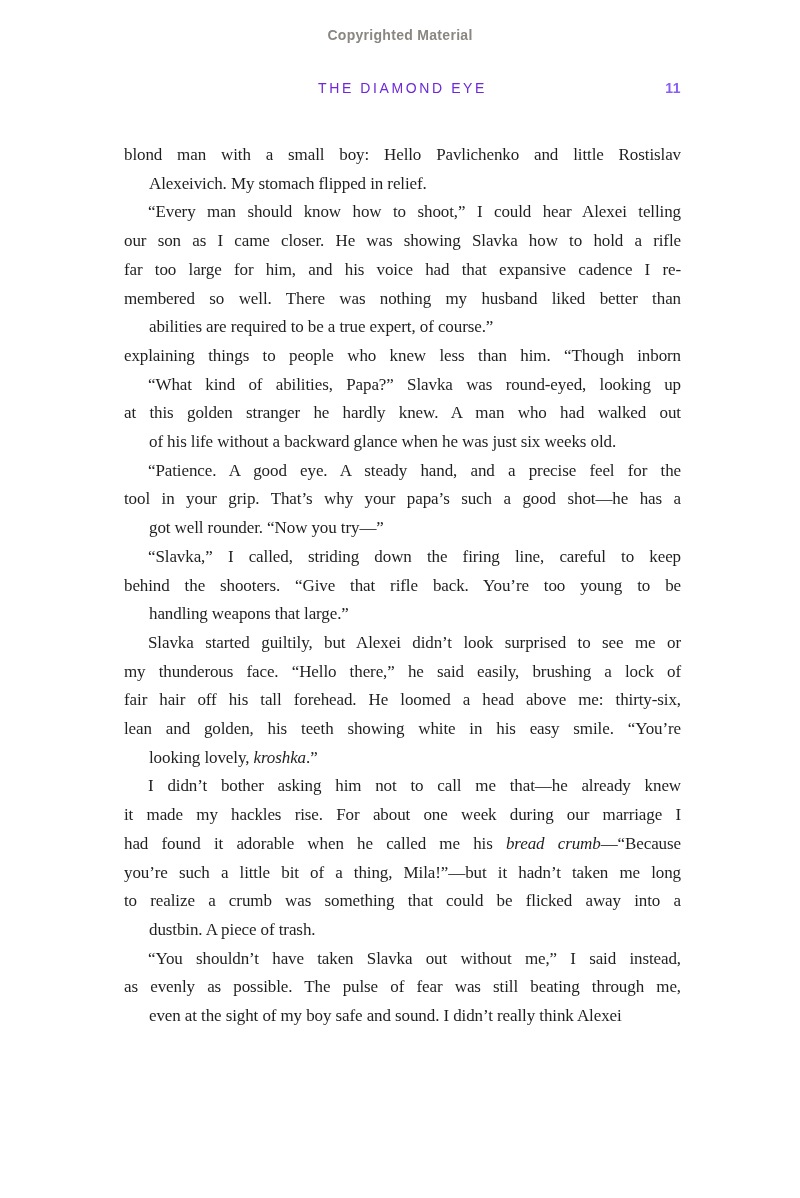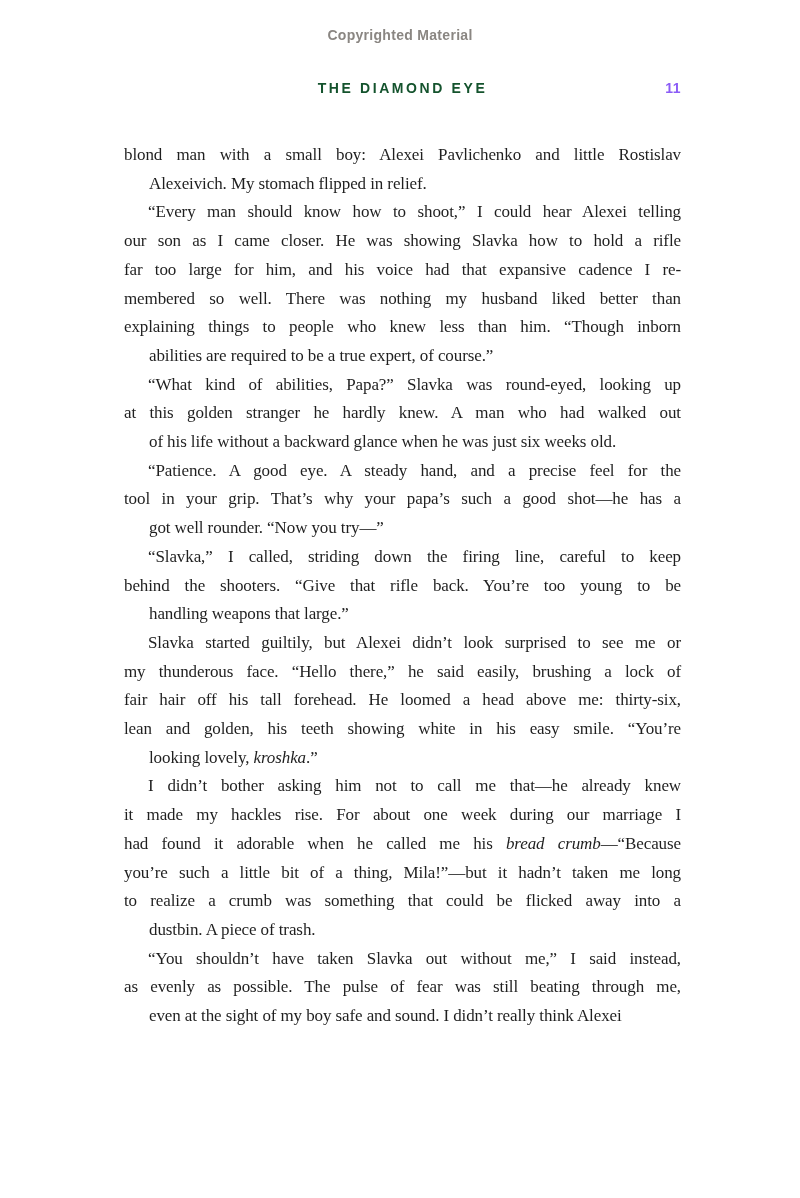--- a/index.html
+++ b/index.html
@@ -35,23 +35,23 @@
     width: 557px;
     height: 20px;
   }
   .running-head .title {
     position: absolute;
     left: 0;
     width: 100%;
     text-align: center;
     font-family: "Liberation Sans", sans-serif;
     font-size: 14px;
-    font-weight: 700;
+    font-weight: 400;
     letter-spacing: 2.6px;
-    color: #14532d;
+    color: #6d28d9;
   }
   .running-head .folio {
     position: absolute;
     right: 0;
     top: 0;
     font-family: "Liberation Sans", sans-serif;
     font-size: 14px;
     font-weight: 700;
     letter-spacing: 0.5px;
     color: #8b5cf6;
@@ -90,30 +90,30 @@
 
   <div class="copyright top">Copyrighted Material</div>
 
   <div class="running-head">
     <div class="title">THE DIAMOND EYE</div>
     <div class="folio">11</div>
   </div>
 
   <div class="body-text" id="body-text">
       <div class="para">
-        <div class="line first"><span>blond man with a small boy: Alexei Pavlichenko and little Rostislav</span></div>
+        <div class="line first"><span>blond man with a small boy: Hello Pavlichenko and little Rostislav</span></div>
         <div class="line last"><span>Alexeivich. My stomach flipped in relief.</span></div>
       </div>
       <div class="para indent">
         <div class="line first"><span>“Every man should know how to shoot,” I could hear Alexei telling</span></div>
         <div class="line"><span>our son as I came closer. He was showing Slavka how to hold a rifle</span></div>
         <div class="line"><span>far too large for him, and his voice had that expansive cadence I re-</span></div>
         <div class="line"><span>membered so well. There was nothing my husband liked better than</span></div>
+        <div class="line last"><span>abilities are required to be a true expert, of course.”</span></div>
         <div class="line"><span>explaining things to people who knew less than him. “Though inborn</span></div>
-        <div class="line last"><span>abilities are required to be a true expert, of course.”</span></div>
       </div>
       <div class="para indent">
         <div class="line first"><span>“What kind of abilities, Papa?” Slavka was round-eyed, looking up</span></div>
         <div class="line"><span>at this golden stranger he hardly knew. A man who had walked out</span></div>
         <div class="line last"><span>of his life without a backward glance when he was just six weeks old.</span></div>
       </div>
       <div class="para indent">
         <div class="line first"><span>“Patience. A good eye. A steady hand, and a precise feel for the</span></div>
         <div class="line"><span>tool in your grip. That’s why your papa’s such a good shot—he has a</span></div>
         <div class="line last"><span>got well rounder. “Now you try—”</span></div>

